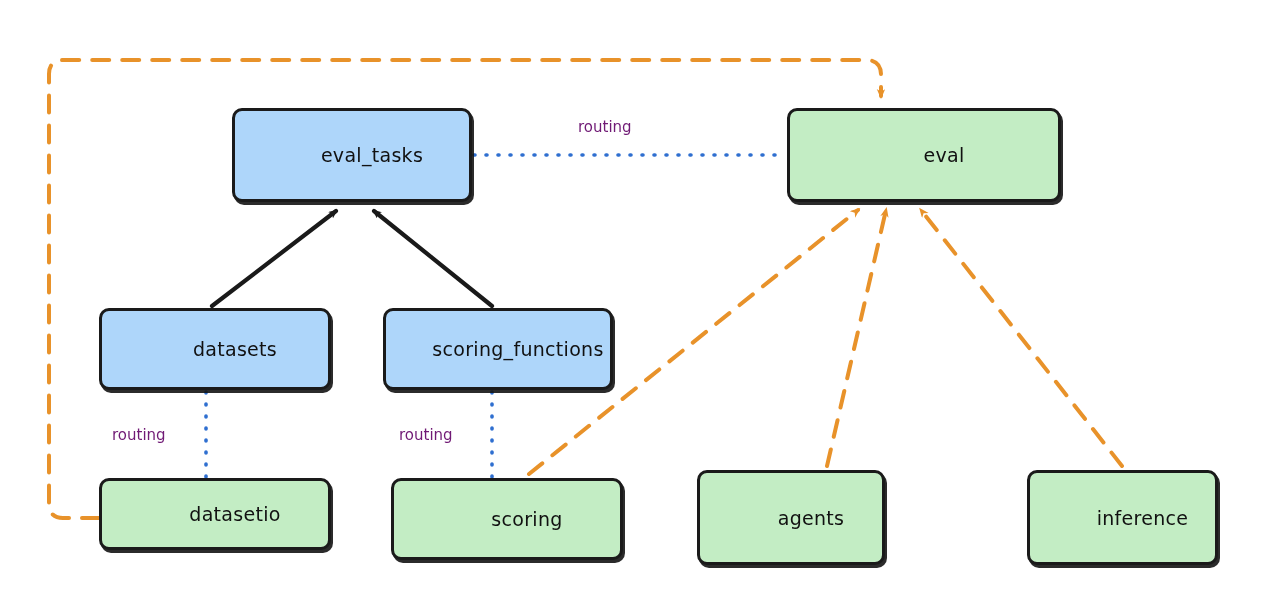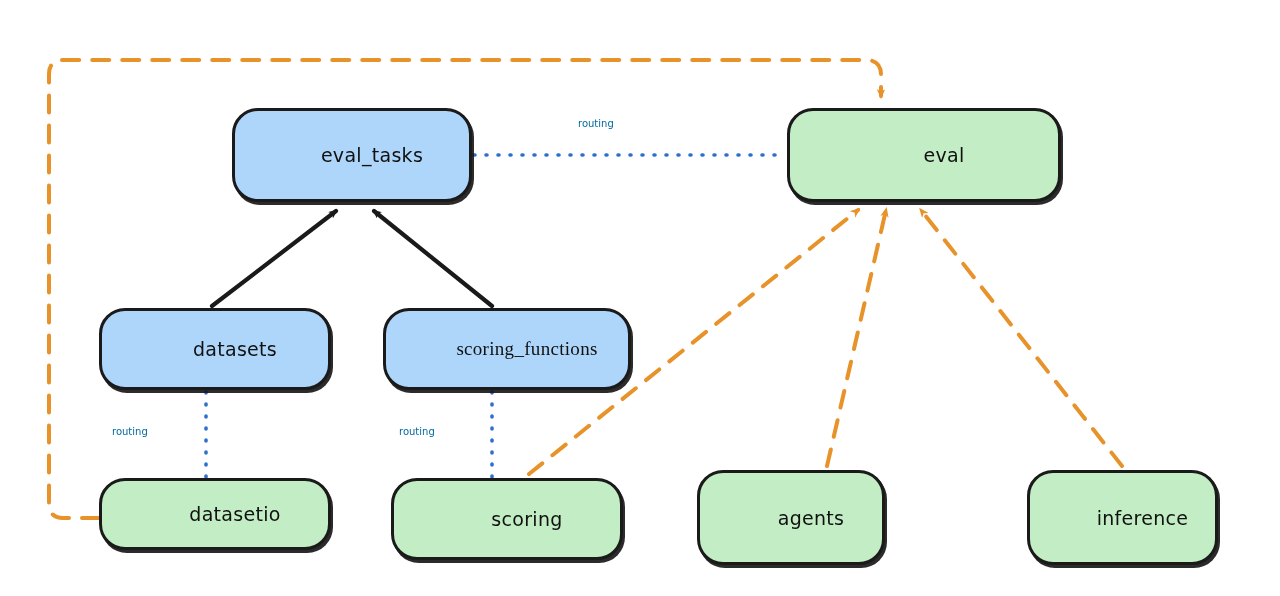--- a/index.html
+++ b/index.html
@@ -19,38 +19,38 @@
     position: absolute;
     left: 0;
     top: 0;
     width: 1280px;
     height: 596px;
   }
   .node {
     position: absolute;
     box-sizing: border-box;
     border: 3px solid #1a1a1a;
-    border-radius: 26px;
+    border-radius: 10px;
     display: flex;
     align-items: center;
     justify-content: center;
     text-align: center;
     color: #111111;
     font-size: 19px;
     letter-spacing: .3px;
     box-shadow: 2px 3px 0 rgba(20,20,20,.9);
     z-index: 3;
     padding-left: 40px;
   }
   .node-blue { background: #aed6fa; }
   .node-green { background: #c3edc4; }
   .edge-label {
     position: absolute;
-    color: #0369a1;
-    font-size: 10px;
+    color: #701a75;
+    font-size: 15px;
     white-space: nowrap;
     z-index: 4;
   }
 </style>
 </head>
 <body>
 
 <div id="canvas">
 
   <svg id="edges" viewBox="0 0 1280 596" xmlns="http://www.w3.org/2000/svg">
@@ -87,21 +87,21 @@
   </div>
 
   <div class="node node-green" style="left:787px; top:108px; width:274px; height:94px;">
     <span>eval</span>
   </div>
 
   <div class="node node-blue" style="left:99px; top:308px; width:232px; height:82px;">
     <span>datasets</span>
   </div>
 
-  <div class="node node-blue" style="left:383px; top:308px; width:248px; height:82px;font-family:Liberation Serif, serif;">
+  <div class="node node-blue" style="left:383px; top:308px; width:230px; height:82px;">
     <span>scoring_functions</span>
   </div>
 
   <div class="node node-green" style="left:99px; top:478px; width:232px; height:72px;">
     <span>datasetio</span>
   </div>
 
   <div class="node node-green" style="left:697px; top:470px; width:188px; height:95px;">
     <span>agents</span>
   </div>

